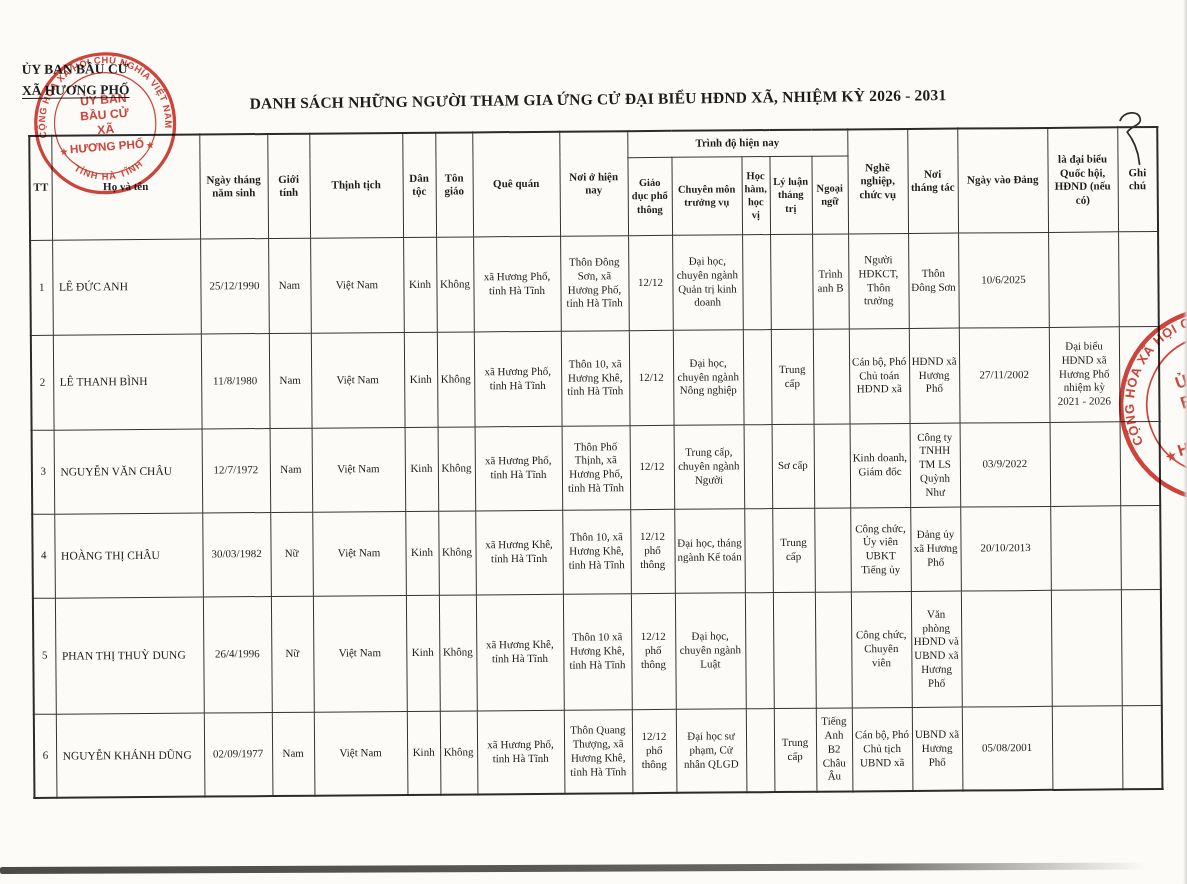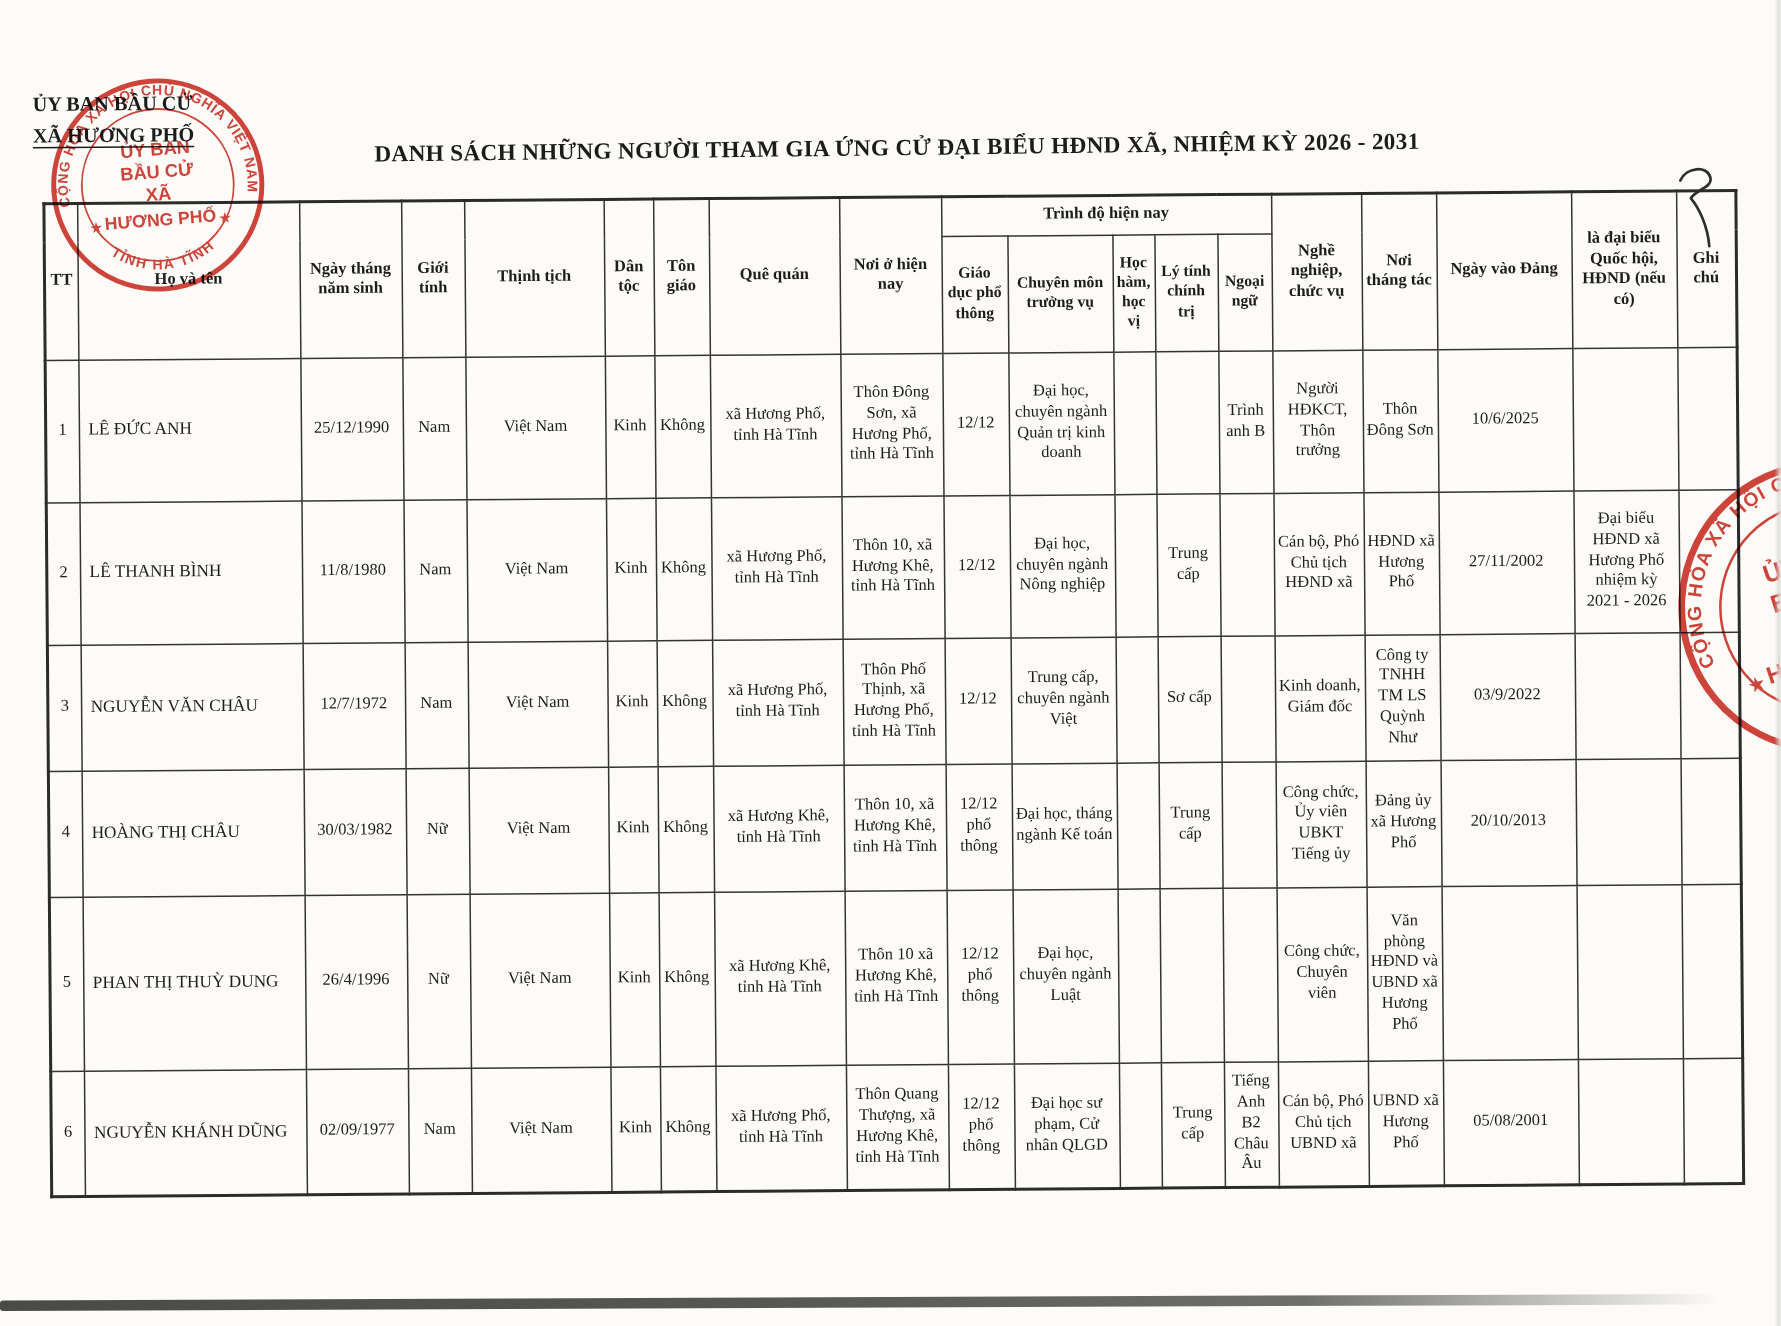--- a/index.html
+++ b/index.html
@@ -101,21 +101,21 @@
           <th rowspan="2">Nghề nghiệp, chức vụ</th>
           <th rowspan="2">Nơi tháng tác</th>
           <th rowspan="2">Ngày vào Đảng</th>
           <th rowspan="2">là đại biểu Quốc hội, HĐND (nếu có)</th>
           <th rowspan="2">Ghi chú</th>
         </tr>
         <tr class="sub-row">
           <th>Giáo dục phổ thông</th>
           <th>Chuyên môn trưởng vụ</th>
           <th>Học hàm, học vị</th>
-          <th>Lý tính chính trị</th>
+          <th>Lý luận tháng trị</th>
           <th>Ngoại ngữ</th>
         </tr>
       </thead>
       <tbody>
           <tr>
             <td>1</td>
             <td>LÊ ĐỨC ANH</td>
             <td>25/12/1990</td>
             <td>Nam</td>
             <td>Việt Nam</td>
@@ -142,38 +142,38 @@
             <td>Việt Nam</td>
             <td>Kinh</td>
             <td>Không</td>
             <td>xã Hương Phố, tỉnh Hà Tĩnh</td>
             <td>Thôn 10, xã Hương Khê, tỉnh Hà Tĩnh</td>
             <td>12/12</td>
             <td>Đại học, chuyên ngành Nông nghiệp</td>
             <td></td>
             <td>Trung cấp</td>
             <td></td>
-            <td>Cán bộ, Phó Chủ tịch HĐND xã</td>
+            <td>Cán bộ, Phó Chủ toán HĐND xã</td>
             <td>HĐND xã Hương Phố</td>
             <td>27/11/2002</td>
             <td>Đại biểu HĐND xã Hương Phố nhiệm kỳ 2021 - 2026</td>
             <td></td>
           </tr>
           <tr>
             <td>3</td>
             <td>NGUYỄN VĂN CHÂU</td>
             <td>12/7/1972</td>
             <td>Nam</td>
             <td>Việt Nam</td>
             <td>Kinh</td>
             <td>Không</td>
             <td>xã Hương Phố, tỉnh Hà Tĩnh</td>
             <td>Thôn Phố Thịnh, xã Hương Phố, tỉnh Hà Tĩnh</td>
             <td>12/12</td>
-            <td>Trung cấp, chuyên ngành Việt</td>
+            <td>Trung cấp, chuyên ngành Người</td>
             <td></td>
             <td>Sơ cấp</td>
             <td></td>
             <td>Kinh doanh, Giám đốc</td>
             <td>Công ty TNHH TM LS Quỳnh Như</td>
             <td>03/9/2022</td>
             <td></td>
             <td></td>
           </tr>
           <tr>

